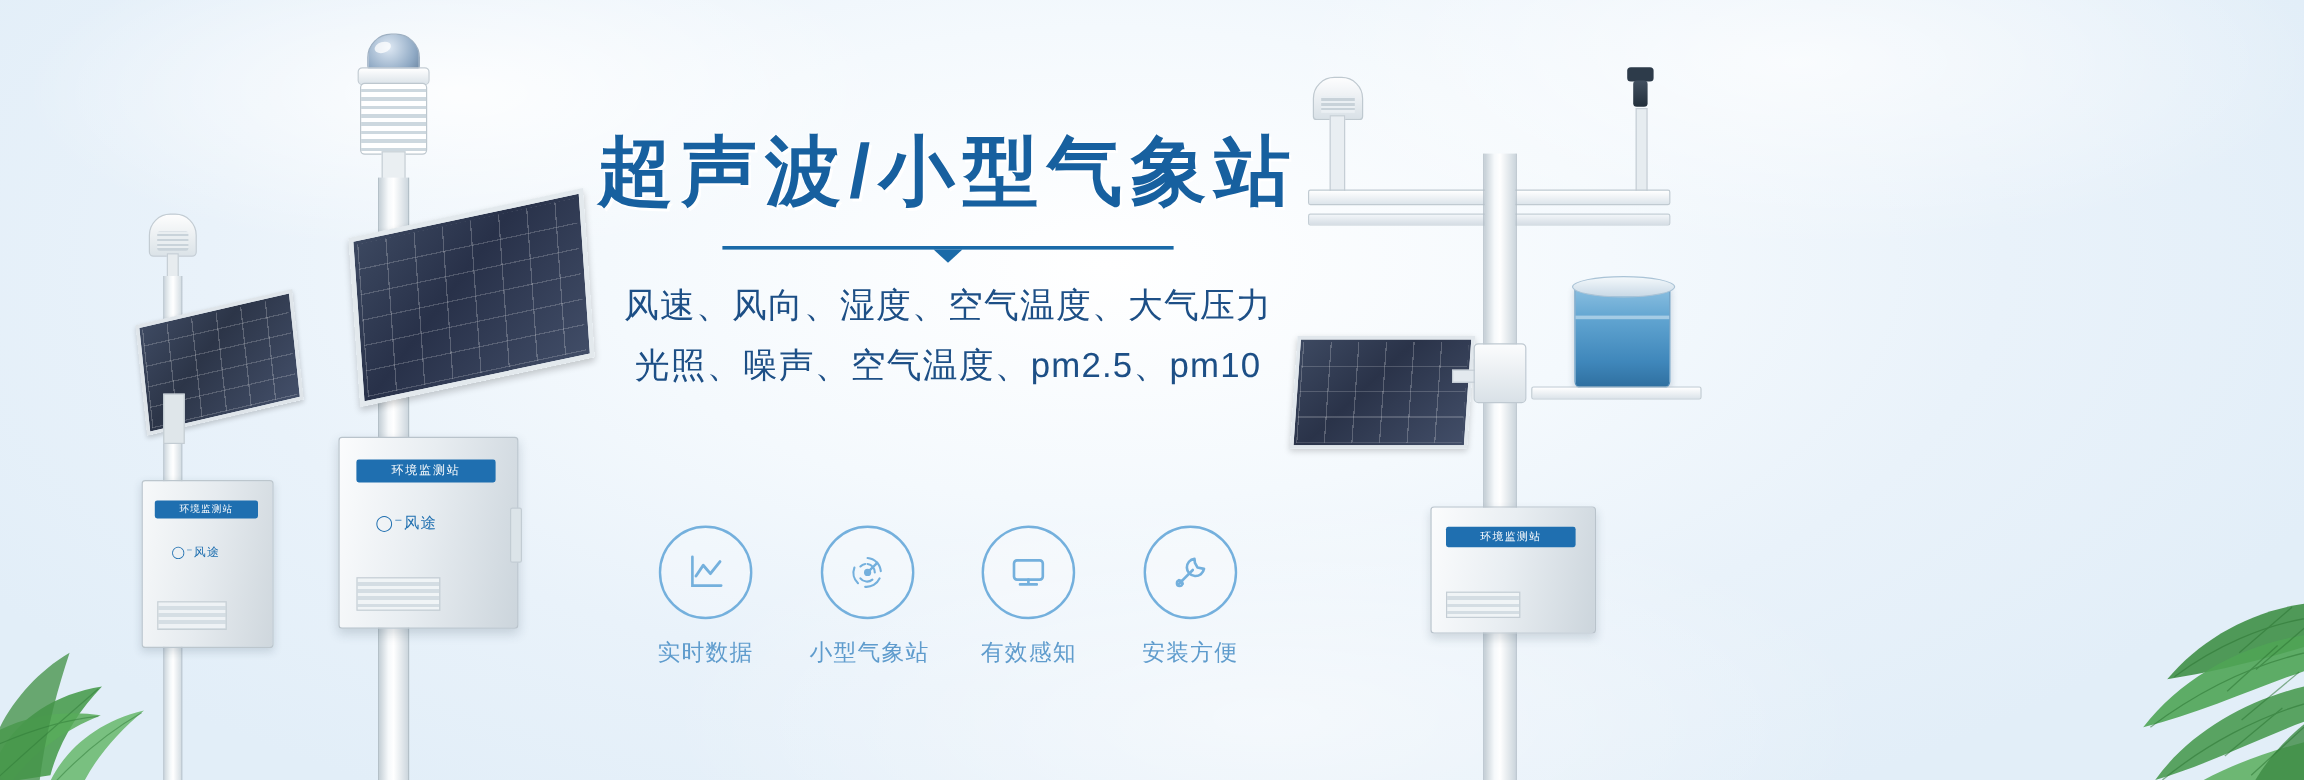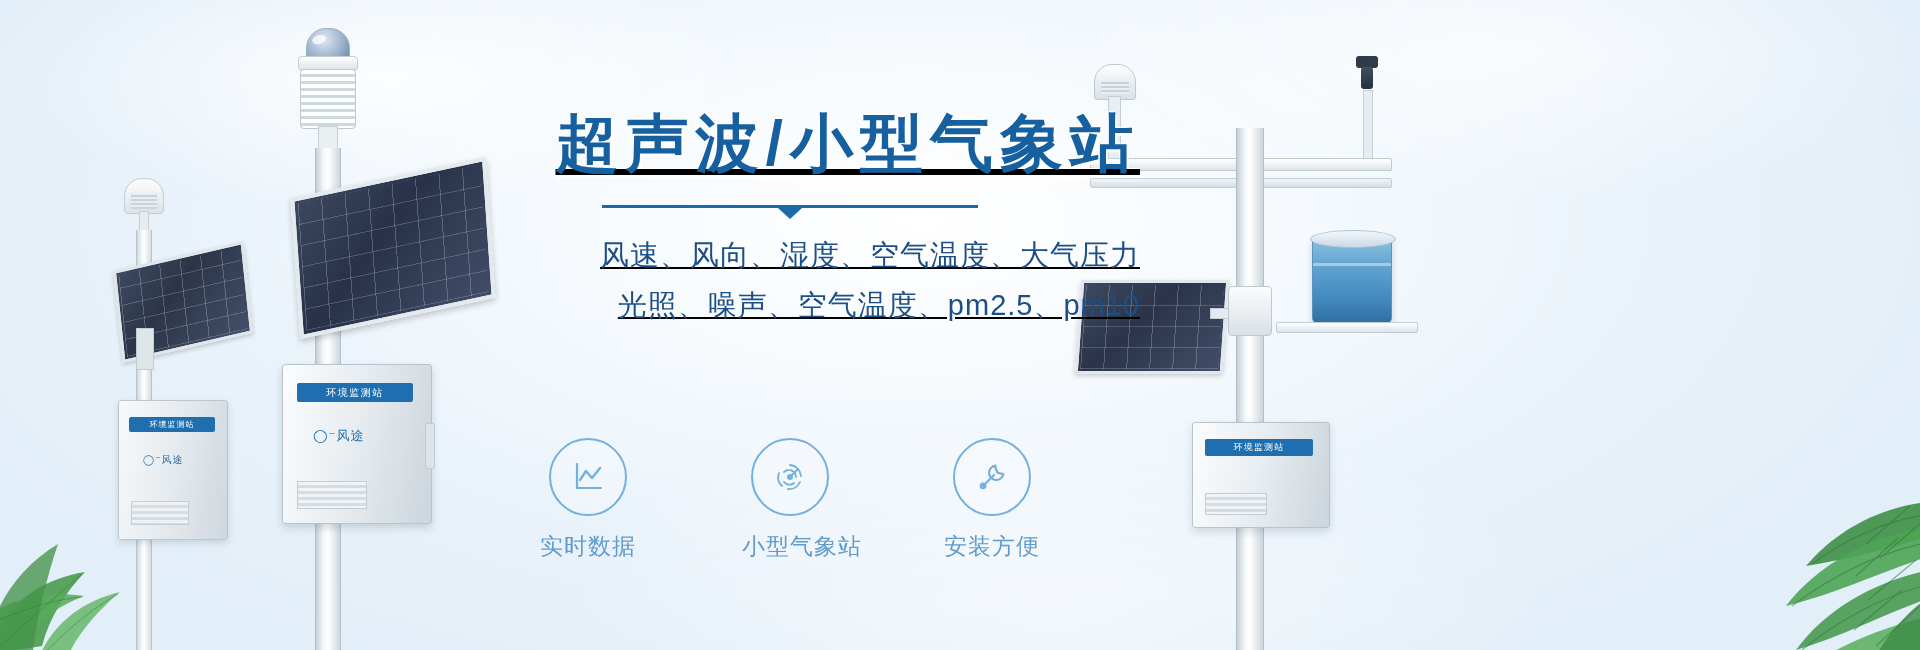--- a/index.html
+++ b/index.html
@@ -19,21 +19,21 @@
     background:
       radial-gradient(ellipse 520px 190px at 20% 12%, rgba(255,255,255,.85), rgba(255,255,255,0) 70%),
       radial-gradient(ellipse 620px 220px at 78% 8%, rgba(255,255,255,.7), rgba(255,255,255,0) 70%),
       radial-gradient(ellipse 700px 260px at 55% 92%, rgba(255,255,255,.55), rgba(255,255,255,0) 72%);
     pointer-events:none;
   }
 
   
   .center{
     position:absolute;left:440px;top:112px;width:700px;
-    text-align:right;z-index:40;text-decoration:underline;
+    text-align:center;z-index:40;
   }
   .title{
     font-size:63px;line-height:1.0;font-weight:bold;
     letter-spacing:7px;color:#17609f;
     text-shadow:2px 3px 0 #ffffff, -1px -1px 0 rgba(255,255,255,.9);
     white-space:nowrap;
   }
   .divider{
     position:relative;margin:30px auto 0;width:376px;height:12px;
   }
@@ -55,21 +55,21 @@
     position:absolute;left:540px;top:438px;width:500px;
     display:flex;justify-content:space-between;z-index:40;
   }
   .feat{width:96px;text-align:center;}
   .feat .circ{
     width:74px;height:74px;margin:0 auto;border-radius:50%;
     border:2px solid #74b0dd;display:flex;align-items:center;justify-content:center;
     background:rgba(255,255,255,.22);
   }
   .feat .lbl{
-    margin-top:15px;font-size:23px;color:#5f9ccd;letter-spacing:1px;white-space:nowrap;
+    margin-top:15px;font-size:19px;color:#5f9ccd;letter-spacing:1px;white-space:nowrap;
   }
 
   
   .st1{position:absolute;left:96px;top:178px;width:170px;height:472px;z-index:20;}
   .st1 .pole{position:absolute;left:40px;top:52px;width:14px;height:420px;
     background:linear-gradient(90deg,#cfd8de,#f4f8fa 35%,#ffffff 52%,#d4dde3 100%);
     border-left:1px solid #b8c4cc;border-right:1px solid #b8c4cc;}
   .st1 .shield{position:absolute;left:28px;top:0px;width:38px;height:34px;
     background:linear-gradient(180deg,#fdfdfd,#dbe3e8);
     border-radius:18px 18px 4px 4px;border:1px solid #c3ccd3;}
@@ -312,20 +312,29 @@
             <path d="M25,27 A7,7 0 0 1 15,26"></path>
             <path d="M15,16 A7,7 0 0 1 19,14"></path>
           </g>
           <circle cx="21" cy="21" r="3" fill="#74b0dd"></circle>
           <path d="M21,21 L29,13" stroke="#74b0dd" stroke-width="2" stroke-linecap="round"></path>
         </svg>
       </div>
       <div class="lbl">小型气象站</div>
     </div>
 
+    <div class="feat">
+      <div class="circ">
+        <svg width="42" height="42" viewBox="0 0 42 42">
+          <rect x="9" y="11" width="24" height="16" rx="2.5" fill="none" stroke="#74b0dd" stroke-width="2.2"></rect>
+          <path d="M21,27 L21,31 M14,31 L28,31" fill="none" stroke="#74b0dd" stroke-width="2.2" stroke-linecap="round"></path>
+        </svg>
+      </div>
+      <div class="lbl">有效感知</div>
+    </div>
 
     <div class="feat">
       <div class="circ">
         <svg width="42" height="42" viewBox="0 0 42 42">
           <g fill="none" stroke="#74b0dd" stroke-width="2.2" stroke-linecap="round" stroke-linejoin="round">
             <path d="M25.5,9.5 a7.2,7.2 0 1 0 6.4,9.6 l-5.2,-2.1 -1.4,-4.1 z" transform="rotate(-10 26 16)"></path>
             <path d="M23,19 L11,31"></path>
             <path d="M11.5,27.5 L14.5,30.5"></path>
           </g>
           <circle cx="12" cy="30" r="2.3" fill="none" stroke="#74b0dd" stroke-width="2"></circle>

